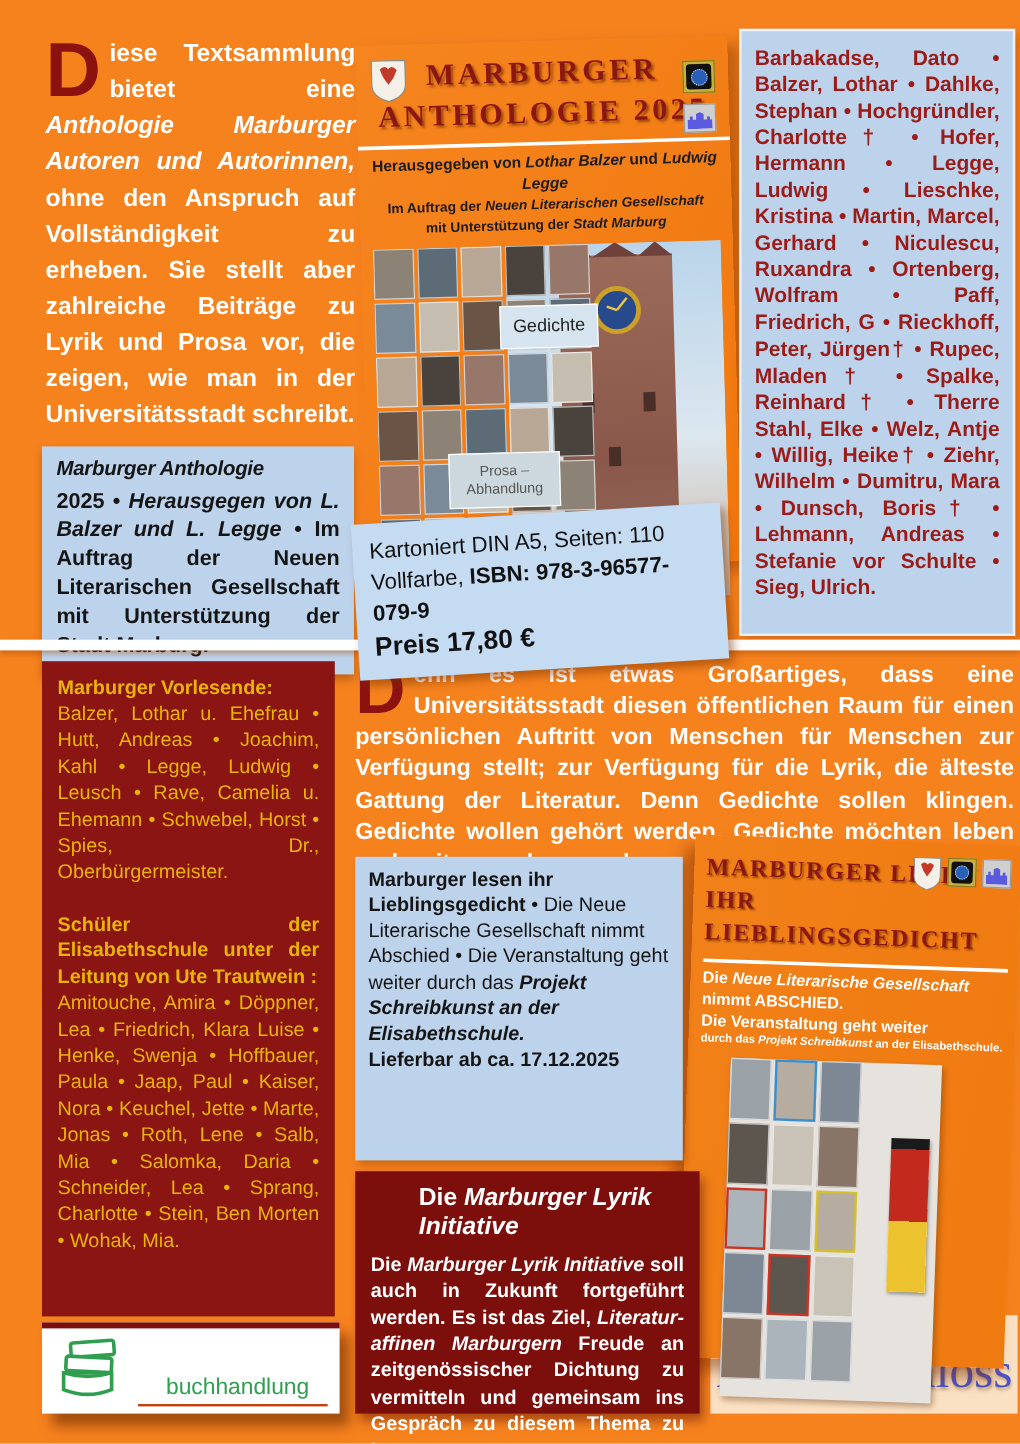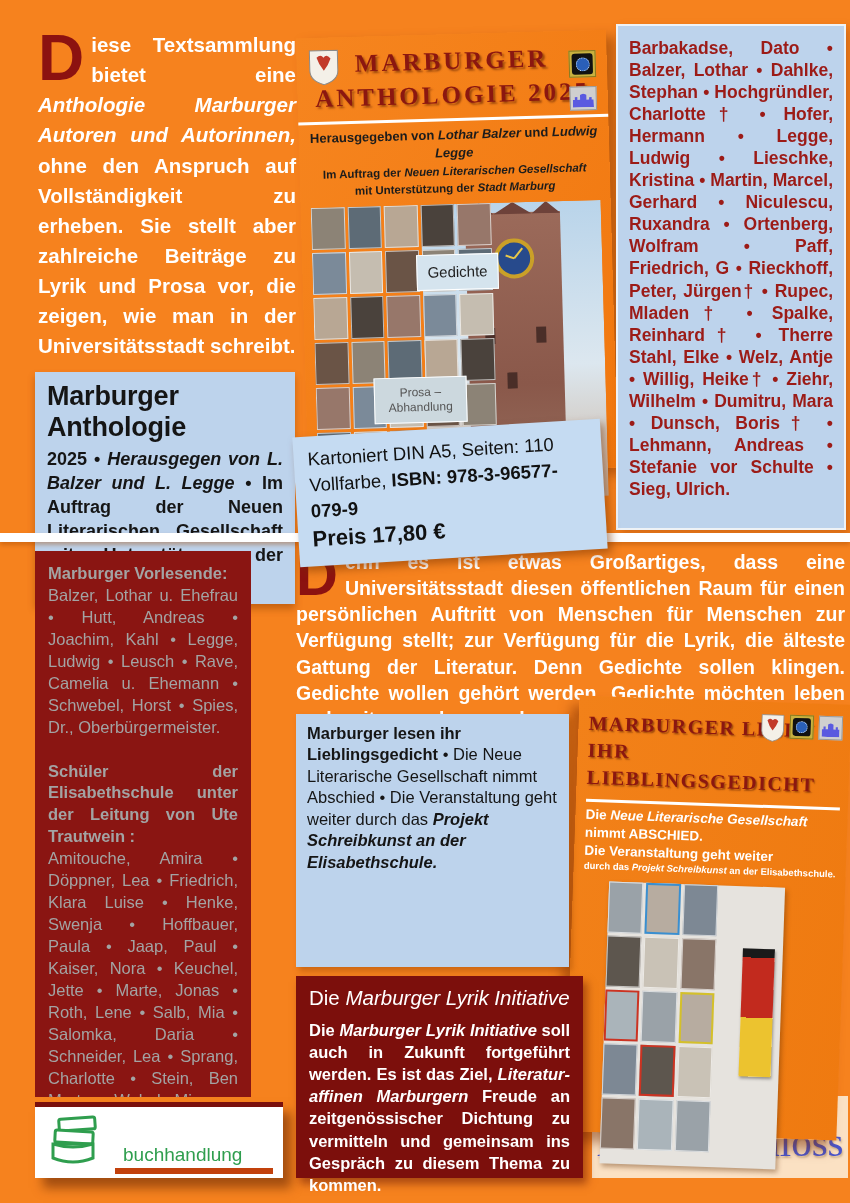--- a/index.html
+++ b/index.html
@@ -20,21 +20,21 @@
     font-weight:800; padding-right:7px; padding-top:2px;
     font-family:"Liberation Sans", sans-serif;
   }
   .it { font-style:italic; }
   
   .antho-box {
     position:absolute; left:35px; top:372px; width:260px;
     background:#bdd3ec; color:#151515; padding:9px 12px 12px;
     box-shadow:0 5px 7px rgba(140,60,0,.45);
   }
-  .antho-box h2 { font-size:27px; font-weight:bold; letter-spacing:-0.2px; margin-bottom:5px; }
+  .antho-box h2 { font-size:17px; font-weight:bold; letter-spacing:-0.2px; margin-bottom:5px;font-style:italic; }
   .antho-body { font-size:18px; font-weight:bold; text-align:justify; line-height:1.33; }
   
   .cover1 {
     position:absolute; left:302px; top:34px; width:310px; height:438px;
     background:linear-gradient(120deg,#f6851f,#f1780f);
     transform:rotate(-1.6deg);
     box-shadow:9px 7px 12px rgba(135,55,0,.5);
     padding-top:10px;
   }
   .c1-title {
@@ -111,22 +111,22 @@
     background:#bdd3ec; border:2px solid #eef2f6;
     color:#9c1b17; font-weight:bold; font-size:17.5px; line-height:1.26;
     text-align:justify; padding:11px 11px; overflow:hidden;
     box-shadow:4px 4px 8px rgba(150,60,0,.35);
   }
   
   .divider { position:absolute; left:0; top:533px; width:850px; height:9px;
              background:#fff; box-shadow:0 3px 4px rgba(160,70,0,.4); z-index:4; }
   
   .vorlesende-box {
-    position:absolute; left:35px; top:551px; width:216px; height:546px;
-    background:#8a1512; color:#a3a3a3; padding:12px 13px;
+    position:absolute; left:35px; top:551px; width:244px; height:546px;
+    background:#8a1512; color:#eab308; padding:12px 13px;
     font-size:16.5px; line-height:1.33; text-align:justify; overflow:hidden;
   }
   .vorlesende-box .hd { font-weight:bold; }
   .vorlesende-box .gap { height:22px; }
   
   .quote {
     position:absolute; left:296px; top:549px; width:549px;
     color:#fff; font-weight:bold; font-size:19.5px; line-height:1.34;
     text-align:justify;
   }
@@ -183,32 +183,32 @@
   .c2-tiles .tile:nth-child(11){outline:2.5px solid #cc3322; outline-offset:-2px;}
   .flag { position:absolute; right:8px; top:62px; width:32px; height:128px;
           background:linear-gradient(180deg,#1a1a1a 0%,#1a1a1a 7%,#c22a1e 7%,#c22a1e 54%,#ecc32f 54%,#ecc32f 100%);
           box-shadow:1px 2px 3px rgba(0,0,0,.35); }
   
   .lyrik-box {
     position:absolute; left:296px; top:976px; width:287px; height:202px;
     background:#7c0f0c; color:#fff; padding:10px 13px;
     box-shadow:4px 6px 8px rgba(100,20,5,.5); z-index:6;
   }
-  .lyrik-box h3 { font-size:20.5px; font-weight:normal; margin-bottom:9px; }
+  .lyrik-box h3 { font-size:20.5px; font-weight:bold; margin-bottom:9px;margin-left:40px; }
   .lyrik-box .body { font-size:16.5px; font-weight:bold; text-align:justify; line-height:1.34; }
   
   .bookshop {
     position:absolute; left:35px; top:1102px; width:248px; height:76px;
     background:#fff; border-top:5px solid #7a100d;
     box-shadow:8px 10px 10px rgba(95,35,5,.55);
     display:flex; align-items:center; padding:4px 10px 6px 12px; gap:10px;
   }
   .bookshop .txt { flex:1; text-align:right; color:#2f9e4e; }
-  .bookshop .t1 { font-size:19px; text-align:left; padding-left:8px;
-                  border-bottom:6px solid #c2410c; padding-bottom:2px;margin-top:35px; }
+  .bookshop .t1 { font-size:19px; text-align:center; padding-left:8px;
+                  border-bottom:2px solid #c2410c; padding-bottom:2px;margin-top:35px; }
   .bookshop .t2 { font-size:26px; font-weight:bold; letter-spacing:.5px; }
   
   .blaues {
     position:absolute; left:592px; top:1096px; width:256px; height:82px;
     background:rgba(251,233,209,.92); z-index:2;
   }
   .blaues .cap { position:absolute; left:92px; top:7px; font-size:10.5px; font-weight:bold;
                  color:#1a2f7a; opacity:.8; filter:blur(.4px); }
   .blaues .big { position:absolute; left:0; right:0; top:22px; text-align:center;
                  font-family:"Liberation Serif", serif; color:#4a55cc; font-size:41px;
@@ -319,20 +319,21 @@
     <div>Amitouche, Amira • Döppner, Lea • Friedrich, Klara Luise • Henke, Swenja • Hoffbauer, Paula • Jaap, Paul • Kaiser, Nora • Keuchel, Jette • Marte, Jonas • Roth, Lene • Salb, Mia • Salomka, Daria • Schneider, Lea • Sprang, Charlotte • Stein, Ben Morten • Wohak, Mia.</div>
   </div>
 
   <div class="quote">
     <p><span class="dropcap">D</span><span>enn es ist etwas Großartiges, dass eine Universitätsstadt diesen öffentlichen Raum für einen persönlichen Auftritt von Menschen für Menschen zur Verfügung stellt; zur Verfügung für die Lyrik, die älteste Gattung der Literatur. Denn Gedichte sollen klingen. Gedichte wollen gehört werden. Gedichte möchten leben und weitergegeben werden.</span></p>
     <div class="attr">Ute Trautwein</div>
   </div>
 
   <div class="lieblings-box">
     <p class="para"><span class="b">Marburger lesen ihr Lieblingsgedicht</span><span> • Die Neue Literarische Gesellschaft nimmt Abschied • Die Veranstaltung geht weiter durch das </span><span class="bi">Projekt Schreibkunst an der Elisabethschule.</span></p>
+    <div class="b">Lieferbar ab ca. 17.12.2025</div>
   </div>
 
   <div class="cover2">
     <div class="c2-title">
       <div>MARBURGER LESEN</div>
       <div>IHR LIEBLINGSGEDICHT</div>
     </div>
     <div class="c2-icons">
       <svg class="arms" viewBox="0 0 30 36">
         <path d="M1 1 h28 v20 q0 10 -14 14 q-14 -4 -14 -14 Z" fill="#f4f0e8" stroke="#8a8a8a"></path>

